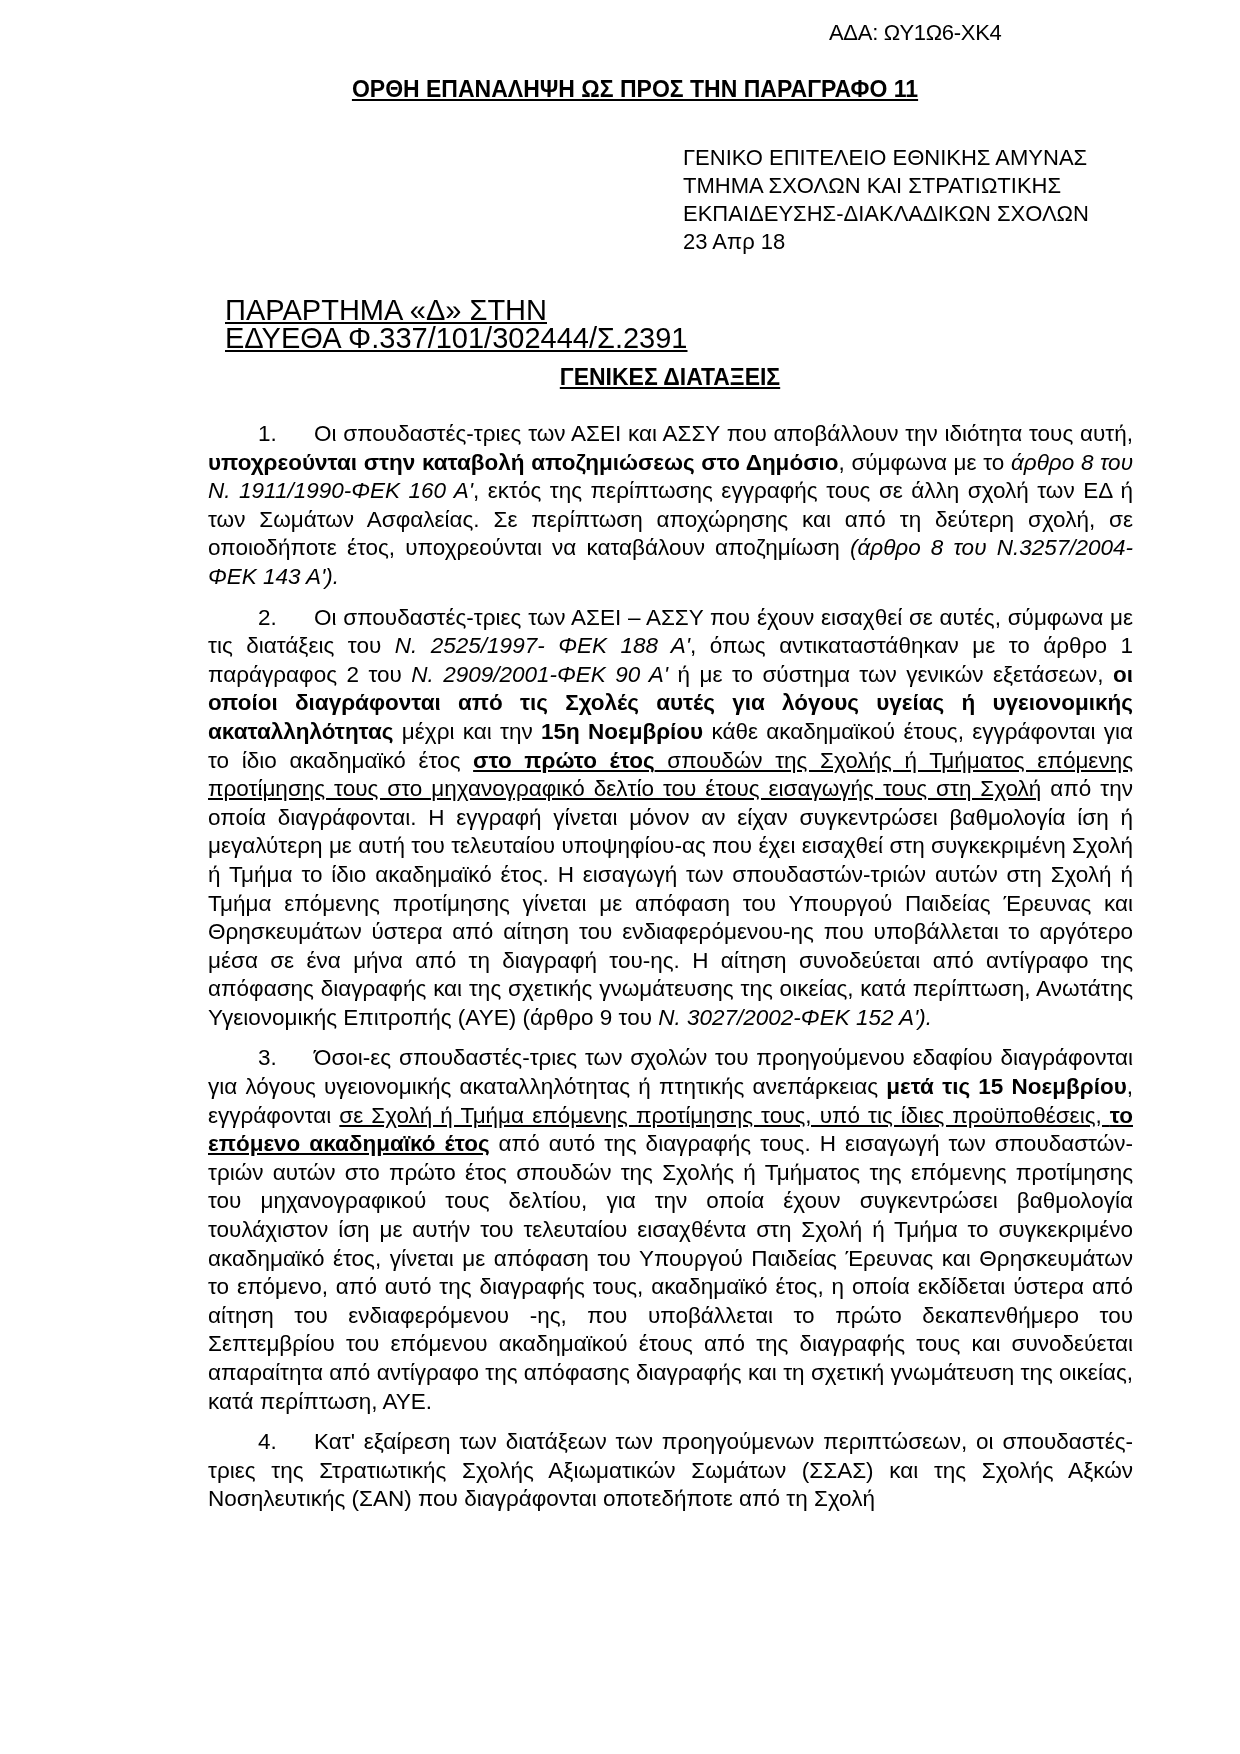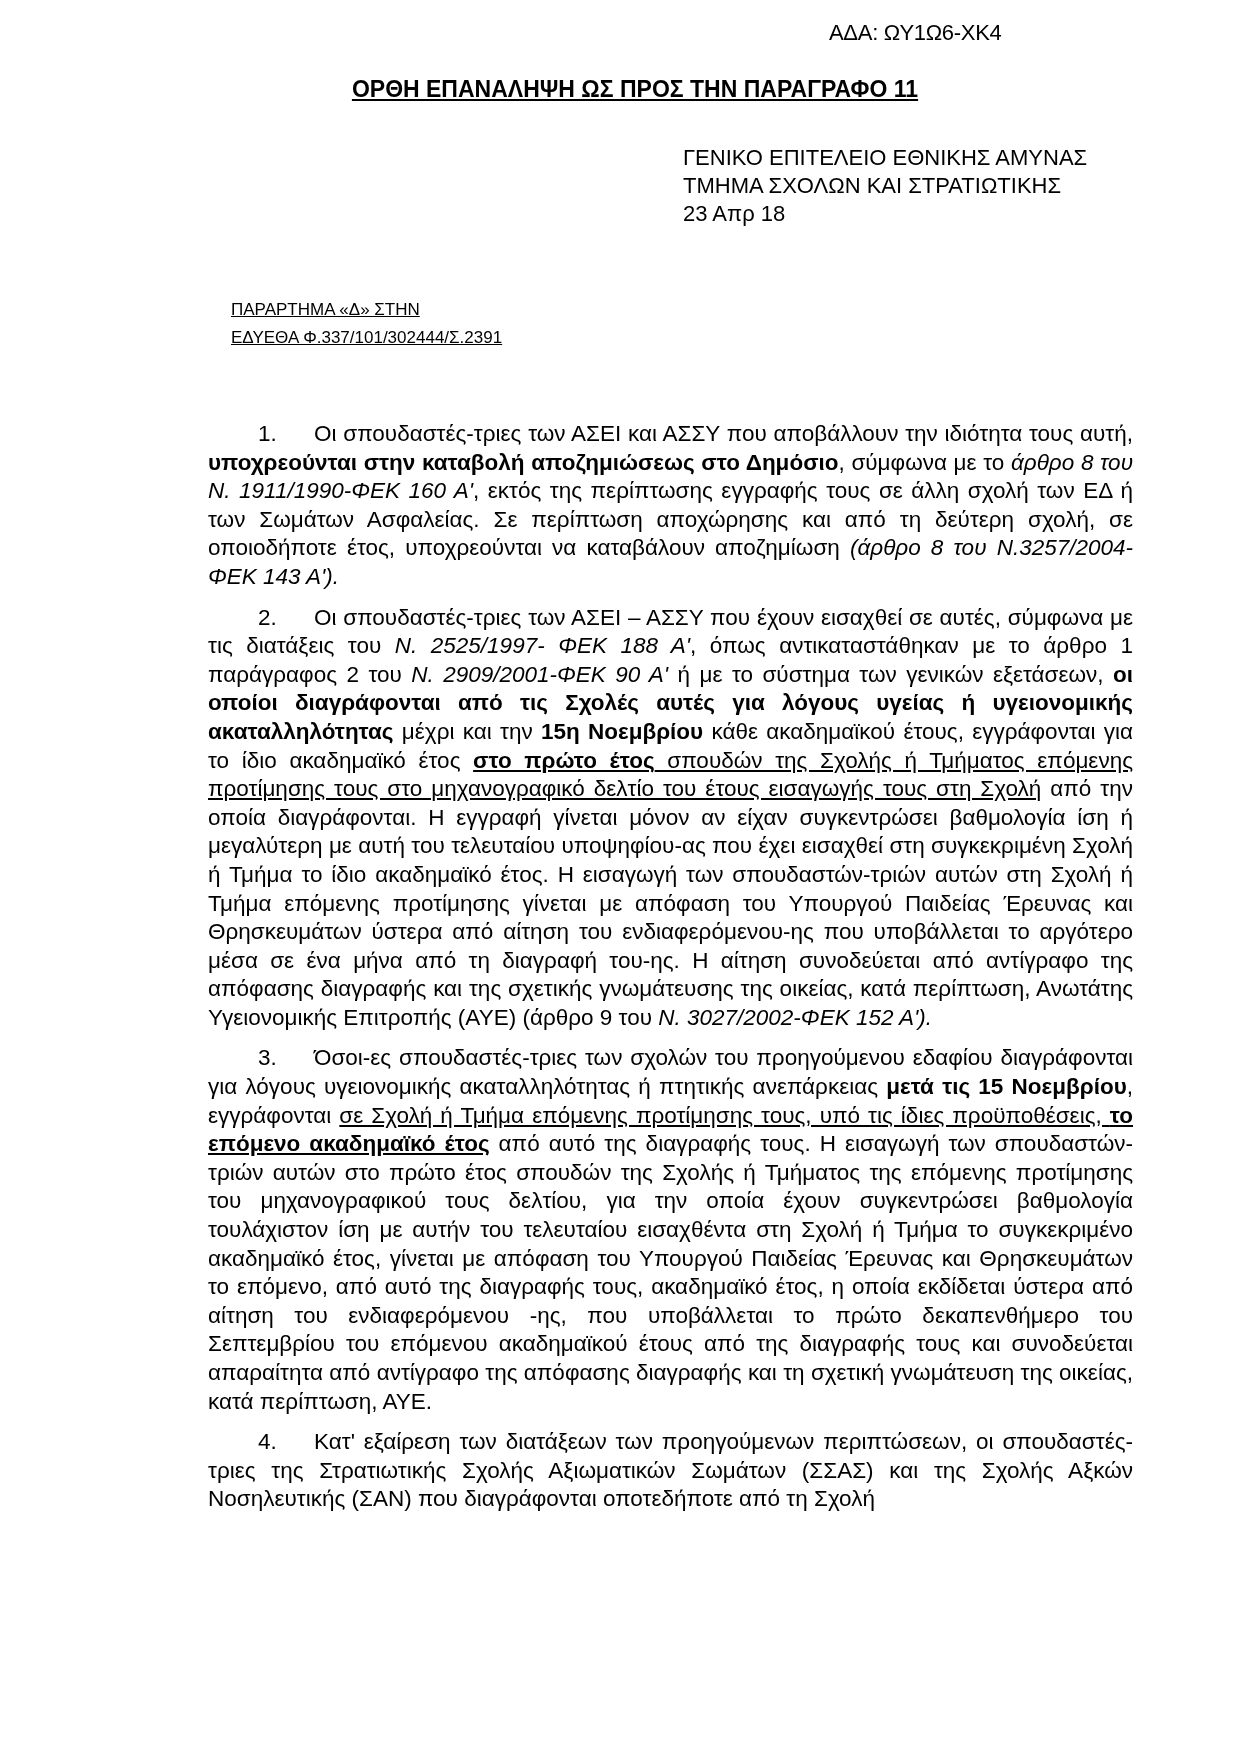--- a/index.html
+++ b/index.html
@@ -8,21 +8,21 @@
     font-family: "Liberation Sans", sans-serif; color: #000;
   }
   .page { position: absolute; left: 0; top: 0; width: 1240px; height: 1288px; }
   .ada { position: absolute; left: 829px; top: 20px; font-size: 22px; letter-spacing: -0.3px; }
   .correction {
     position: absolute; left: 0; width: 1240px; top: 76px; text-align: center;
     font-size: 23px; font-weight: bold; text-decoration: underline; padding-left: 30px; box-sizing: border-box;
   }
   .issuer { position: absolute; left: 683px; top: 144px; font-size: 22px; line-height: 28px; }
   .issuer div { white-space: nowrap; }
-  .annex { position: absolute; left: 231px; top: 296px; font-size: 17px; line-height: 28px; }
+  .annex { position: absolute; left: 225px; top: 296px; font-size: 29px; line-height: 28px; }
   .annex div { text-decoration: underline; white-space: nowrap; }
   .section-title {
     position: absolute; left: 0; width: 1240px; top: 364px; text-align: center;
     font-size: 23px; font-weight: bold; text-decoration: underline; padding-left: 100px; box-sizing: border-box;
   }
   .body { position: absolute; left: 208px; top: 420px; width: 925px; font-size: 22.5px; line-height: 28.6px; }
   .para { text-align: justify; margin: 0 0 12px 0; text-indent: 50px; }
   .num { display: inline-block; width: 56px; text-indent: 0; }
   .b { font-weight: bold; }
   .i { font-style: italic; }
@@ -31,28 +31,30 @@
 </head>
 <body>
 
 <div class="page">
   <div class="ada">ΑΔΑ: ΩΥ1Ω6-ΧΚ4</div>
   <div class="correction">ΟΡΘΗ ΕΠΑΝΑΛΗΨΗ ΩΣ ΠΡΟΣ ΤΗΝ ΠΑΡΑΓΡΑΦΟ 11</div>
 
   <div class="issuer">
     <div>ΓΕΝΙΚΟ ΕΠΙΤΕΛΕΙΟ ΕΘΝΙΚΗΣ ΑΜΥΝΑΣ</div>
     <div>ΤΜΗΜΑ ΣΧΟΛΩΝ ΚΑΙ ΣΤΡΑΤΙΩΤΙΚΗΣ</div>
+    <div>ΕΚΠΑΙΔΕΥΣΗΣ-ΔΙΑΚΛΑΔΙΚΩΝ ΣΧΟΛΩΝ</div>
     <div>23 Απρ 18</div>
   </div>
 
   <div class="annex">
     <div>ΠΑΡΑΡΤΗΜΑ «Δ» ΣΤΗΝ</div>
     <div>ΕΔΥΕΘΑ Φ.337/101/302444/Σ.2391</div>
   </div>
 
+  <div class="section-title">ΓΕΝΙΚΕΣ ΔΙΑΤΑΞΕΙΣ</div>
 
   <div class="body">
     <p class="para"><span class="num">1.</span><span>Οι σπουδαστές-τριες των ΑΣΕΙ και ΑΣΣΥ που αποβάλλουν την ιδιότητα τους αυτή, </span><span class="b">υποχρεούνται στην καταβολή αποζημιώσεως στο Δημόσιο</span><span>, σύμφωνα με το </span><span class="i">άρθρο 8 του Ν. 1911/1990-ΦΕΚ 160 Α'</span><span>, εκτός της περίπτωσης εγγραφής τους σε άλλη σχολή των ΕΔ ή των Σωμάτων Ασφαλείας. Σε περίπτωση αποχώρησης και από τη δεύτερη σχολή, σε οποιοδήποτε έτος, υποχρεούνται να καταβάλουν αποζημίωση </span><span class="i">(άρθρο 8 του Ν.3257/2004-ΦΕΚ 143 Α').</span></p>
 
     <p class="para"><span class="num">2.</span><span>Οι σπουδαστές-τριες των ΑΣΕΙ – ΑΣΣΥ που έχουν εισαχθεί σε αυτές, σύμφωνα με τις διατάξεις του </span><span class="i">Ν. 2525/1997- ΦΕΚ 188 Α'</span><span>, όπως αντικαταστάθηκαν με το άρθρο 1 παράγραφος 2 του </span><span class="i">Ν. 2909/2001-ΦΕΚ 90 Α'</span><span>  ή με το σύστημα των γενικών εξετάσεων, </span><span class="b">οι οποίοι διαγράφονται από τις Σχολές αυτές για λόγους υγείας ή υγειονομικής ακαταλληλότητας</span><span> μέχρι και την </span><span class="b">15η Νοεμβρίου</span><span> κάθε ακαδημαϊκού έτους, εγγράφονται για το ίδιο ακαδημαϊκό έτος </span><span class="b u">στο πρώτο έτος</span><span class="u"> σπουδών της Σχολής ή Τμήματος επόμενης προτίμησης τους στο μηχανογραφικό δελτίο του έτους εισαγωγής τους στη Σχολή</span><span> από την οποία διαγράφονται. Η εγγραφή γίνεται μόνον αν είχαν συγκεντρώσει βαθμολογία ίση ή μεγαλύτερη με αυτή του τελευταίου υποψηφίου-ας που έχει εισαχθεί στη συγκεκριμένη Σχολή ή Τμήμα το ίδιο ακαδημαϊκό έτος. Η εισαγωγή των σπουδαστών-τριών αυτών στη Σχολή ή Τμήμα επόμενης προτίμησης γίνεται με απόφαση του Υπουργού Παιδείας Έρευνας και Θρησκευμάτων ύστερα από αίτηση του ενδιαφερόμενου-ης που υποβάλλεται το αργότερο μέσα σε ένα μήνα από τη διαγραφή του-ης. Η αίτηση συνοδεύεται από αντίγραφο της απόφασης διαγραφής και της σχετικής γνωμάτευσης της οικείας, κατά περίπτωση, Ανωτάτης Υγειονομικής Επιτροπής (ΑΥΕ) (άρθρο 9  του </span><span class="i">Ν. 3027/2002-ΦΕΚ 152 Α').</span></p>
 
     <p class="para"><span class="num">3.</span><span>Όσοι-ες σπουδαστές-τριες των σχολών του προηγούμενου εδαφίου διαγράφονται για λόγους υγειονομικής ακαταλληλότητας ή πτητικής ανεπάρκειας </span><span class="b">μετά τις 15 Νοεμβρίου</span><span>, εγγράφονται </span><span class="u">σε Σχολή ή Τμήμα επόμενης προτίμησης τους, υπό τις ίδιες προϋποθέσεις, </span><span class="b u">το επόμενο ακαδημαϊκό έτος</span><span> από αυτό της διαγραφής τους. Η εισαγωγή των σπουδαστών-τριών αυτών στο πρώτο έτος σπουδών της Σχολής ή Τμήματος της επόμενης προτίμησης του μηχανογραφικού τους δελτίου, για την οποία έχουν συγκεντρώσει βαθμολογία τουλάχιστον ίση με αυτήν του τελευταίου εισαχθέντα στη Σχολή ή Τμήμα το συγκεκριμένο ακαδημαϊκό έτος, γίνεται με απόφαση του Υπουργού Παιδείας Έρευνας και Θρησκευμάτων το επόμενο, από αυτό της διαγραφής τους, ακαδημαϊκό έτος, η οποία εκδίδεται ύστερα από αίτηση του ενδιαφερόμενου -ης, που υποβάλλεται το πρώτο δεκαπενθήμερο του Σεπτεμβρίου του επόμενου ακαδημαϊκού έτους από της διαγραφής τους και συνοδεύεται απαραίτητα από αντίγραφο της απόφασης διαγραφής και τη σχετική γνωμάτευση της οικείας, κατά περίπτωση, ΑΥΕ.</span></p>
 
     <p class="para"><span class="num">4.</span><span>Κατ' εξαίρεση των διατάξεων των προηγούμενων περιπτώσεων, οι σπουδαστές-τριες της Στρατιωτικής Σχολής Αξιωματικών Σωμάτων (ΣΣΑΣ) και της Σχολής Αξκών Νοσηλευτικής (ΣΑΝ) που διαγράφονται οποτεδήποτε από τη Σχολή</span></p>
   </div>

